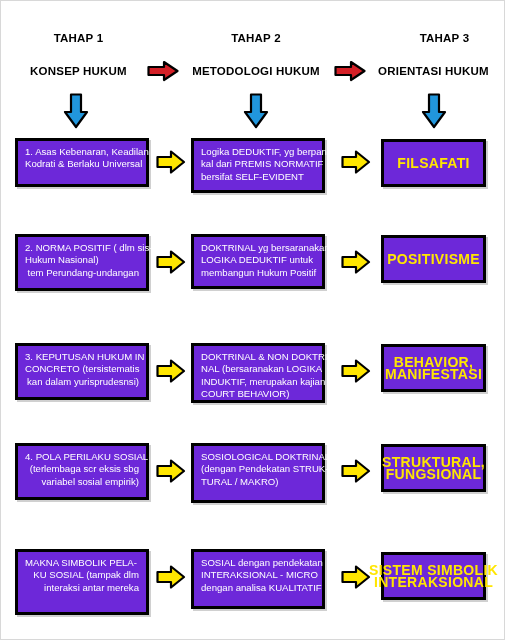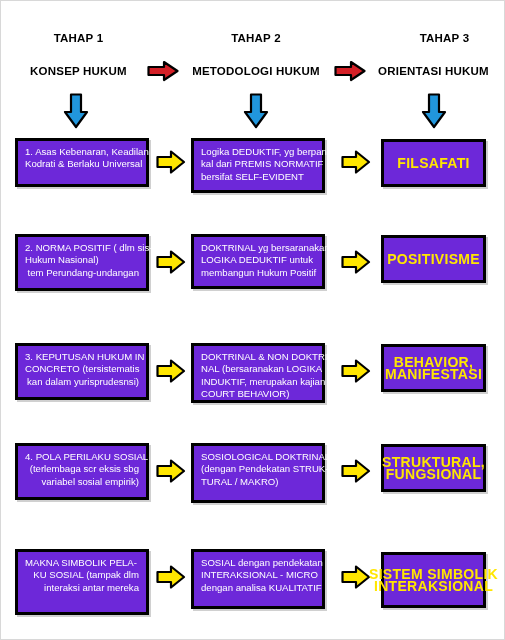--- a/index.html
+++ b/index.html
@@ -227,18 +227,18 @@
   <div class="nbox col2" style="left:190px; top:548px; width:134px; height:60px;">
     <div class="ln">SOSIAL dengan pendekatan</div>
     <div class="ln">INTERAKSIONAL - MICRO</div>
     <div class="ln">dengan analisa KUALITATIF</div>
   </div>
   <div class="arrow" style="left:340px; top:563px;">
     <svg width="30" height="26" viewBox="0 0 30 26">
       <path d="M1.5 8 L15 8 L15 2.5 L28 13 L15 23.5 L15 18 L1.5 18 Z" fill="#ffe600" stroke="#000" stroke-width="2.2" stroke-linejoin="round"></path>
     </svg>
   </div>
-  <div class="nbox col3" style="left:380px; top:551px; width:105px; height:56px;text-align:right;">
+  <div class="nbox col3" style="left:380px; top:551px; width:105px; height:48px;text-align:right;">
     <div class="ln">SISTEM SIMBOLIK</div>
     <div class="ln">INTERAKSIONAL</div>
   </div>
 
 </div>
 
 </body></html>

